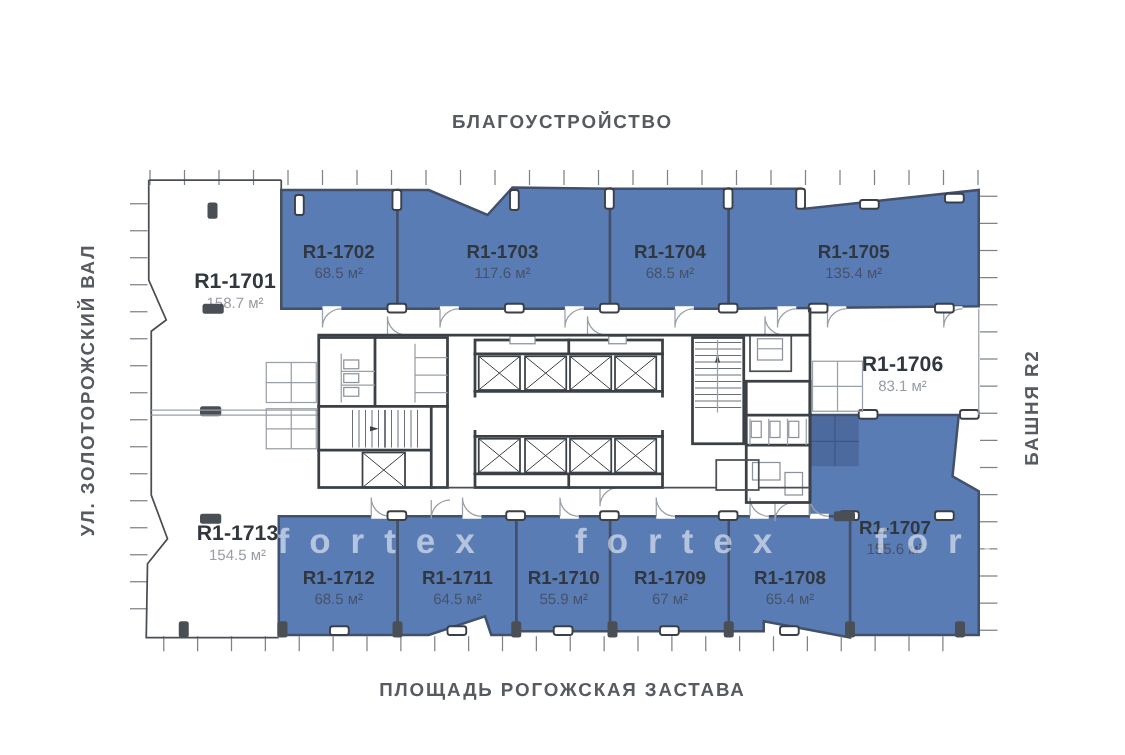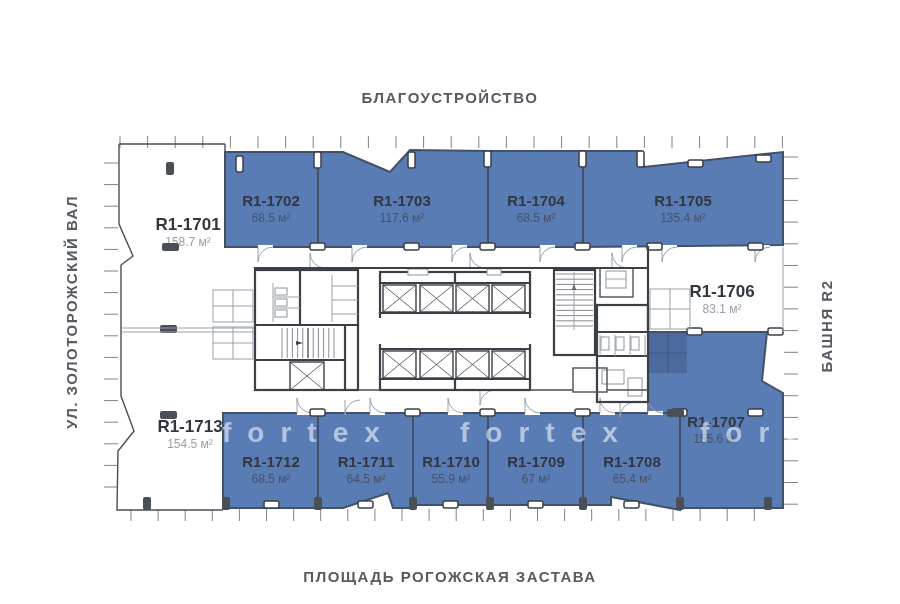--- a/index.html
+++ b/index.html
@@ -18,21 +18,21 @@
   .wall-thin{stroke:#4a4f55;stroke-width:1.4;fill:none;}
   .lt{stroke:#9aa0a7;stroke-width:1;fill:none;}
   .fixture{stroke:#8d939b;stroke-width:1;fill:#fff;}
 </style>
 </head>
 <body>
 
 <div id="stage">
 
   <div class="margin-label h" style="top:89px;">БЛАГОУСТРОЙСТВО</div>
-  <div class="margin-label h" style="top:568px;">ПЛОЩАДЬ РОГОЖСКАЯ ЗАСТАВА</div>
+  <div class="margin-label h" style="top:544px;">ПЛОЩАДЬ РОГОЖСКАЯ ЗАСТАВА</div>
   <div class="margin-label v" style="left:71px;top:312px;">УЛ. ЗОЛОТОРОЖСКИЙ ВАЛ</div>
   <div class="margin-label v" style="left:826px;top:326px;">БАШНЯ R2</div>
 
   <svg id="plan" width="900" height="604" viewBox="0 0 900 604">
 
     <g id="units-layer">
         <g>
           <text x="188" y="230" class="unit-id big">R1-1701</text>
           <text x="188" y="246" class="unit-area" fill="#989da5">158.7 м²</text>
         </g>

